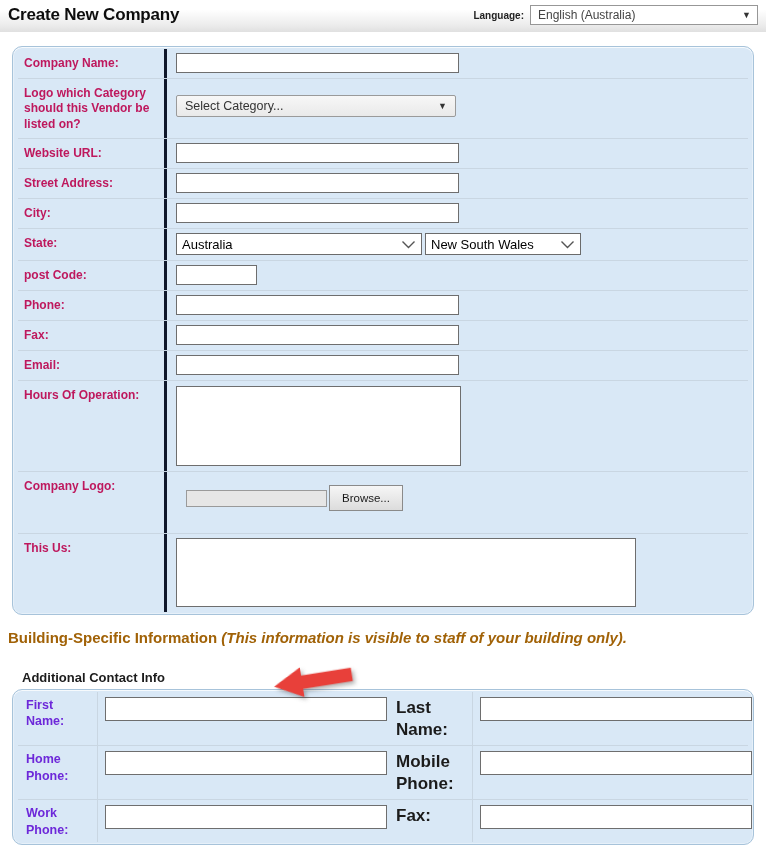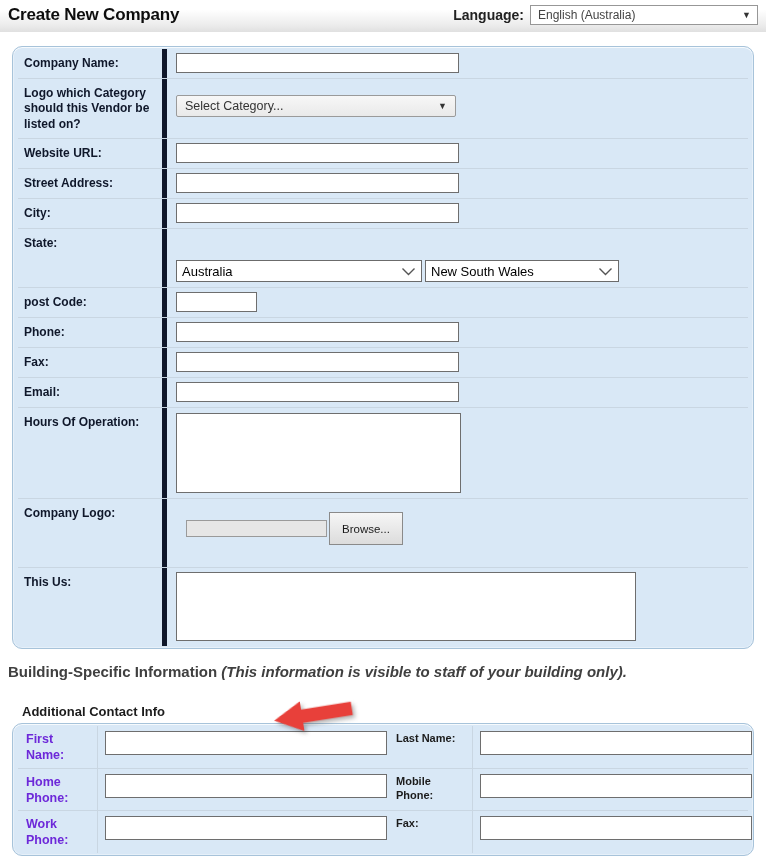--- a/index.html
+++ b/index.html
@@ -4,89 +4,89 @@
 <style>
   * { box-sizing: border-box; margin: 0; padding: 0; }
   html,body { width:766px; height:859px; background:#fff; overflow:hidden;
     font-family:"Liberation Sans", sans-serif; position:relative; }
 
   
   .topbar { height:32px; display:flex; align-items:center; justify-content:space-between;
     padding:0 8px 2px 8px; background:linear-gradient(180deg,#ffffff 30%,#ececec 78%,#e0e0e0 100%); }
   .page-title { font-size:17px; font-weight:bold; color:#0d0d0d; letter-spacing:-0.2px; }
   .lang-wrap { display:flex; align-items:center; gap:6px; }
-  .lang-label { font-size:14px; font-weight:bold; color:#222; }
+  .lang-label { font-size:10px; font-weight:bold; color:#222; }
   .lang-select { width:228px; height:20px; background:#fff; border:1px solid #979797;
     display:flex; align-items:center; justify-content:space-between; padding:0 6px 0 7px;
     font-size:12px; color:#444; cursor:default; }
   .tri { font-size:9px; color:#333; line-height:1; }
 
   
   .panel { margin:0 12px; background:#d9e8f6; border:1px solid #a7c3da; border-radius:10px;
     box-shadow:inset 0 1px 0 rgba(255,255,255,.65), inset 0 0 0 1px rgba(255,255,255,.35);
     padding:2px 5px; }
   .panel-1 { margin-top:14px; }
 
   .row { display:flex; }
   .row + .row { border-top:1px solid #c9d6e2; }
 
   
-  .lbl { width:149px; min-width:149px; border-right:5px solid #0f172a;
-    padding:7px 8px 6px 6px; font-size:12px; font-weight:bold; color:#0f172a; line-height:1.28; }
+  .lbl { width:149px; min-width:149px; border-right:3px solid #0f172a;
+    padding:7px 8px 6px 6px; font-size:12px; font-weight:bold; color:#be185d; line-height:1.28; }
   .fld { flex:1; padding:4px 9px 5px 9px; position:relative; }
 
   
   .ti { display:block; height:20px; border:1px solid #6e6e6e; background:#fff; font-size:13px;
     padding:0 3px; font-family:"Liberation Sans",sans-serif; }
   .w-main { width:283px; }
   .w-post { width:81px; }
   textarea.ta { display:block; border:1px solid #6e6e6e; background:#fff; resize:none;
     font-family:"Liberation Sans",sans-serif; }
   .ta-hours { width:285px; height:80px; margin-top:1px; }
   .ta-about { width:460px; height:69px; }
 
   
   .sel-gray { width:280px; height:22px; margin-top:12px; border:1px solid #9a9a9a; border-radius:2px;
     background:linear-gradient(180deg,#f7f7f7,#e9e9e9); display:flex; align-items:center;
     justify-content:space-between; padding:0 8px; font-size:12.5px; color:#333; cursor:default; }
   .sel-white { height:22px; border:1px solid #6b6b6b; background:#fff; display:inline-flex;
     align-items:center; justify-content:space-between; padding:0 5px 0 5px; font-size:13px;
-    color:#000; cursor:default; vertical-align:top;margin-top:27px; }
+    color:#000; cursor:default; vertical-align:top; }
   .sel-country { width:246px; margin-right:3px; }
-  .sel-region { width:194px; }
+  .sel-region { width:156px; }
   .chev { display:inline-block; }
 
   
   .file-wrap { display:flex; align-items:center; margin:9px 0 17px 10px; }
   .file-text { width:141px; height:17px; background:#e6e6e6; border:1px solid #9a9a9a; }
-  .file-btn { height:33px; margin-left:2px; padding:0 12px; font-size:11.5px; color:#1a1a1a;
+  .file-btn { height:26px; margin-left:2px; padding:0 12px; font-size:11.5px; color:#1a1a1a;
     background:linear-gradient(180deg,#f6f6f6,#dcdcdc); border:1px solid #8a8a8a; cursor:default;
     display:flex; align-items:center; }
 
   
   .lbl-right { text-align:right; padding-top:6px; padding-bottom:9px; }
   .cb { width:13px; height:13px; margin:3px 0 0 1px; }
 
   
   .arrow-svg { position:absolute; filter:drop-shadow(2px 3px 2px rgba(40,40,40,.35)); }
   .arrow-1 { left:27px; top:4px; width:84px; height:36px; transform:rotate(-4deg); }
   .arrow-2 { left:247px; top:-6px; width:88px; height:33px; transform:rotate(-9deg); z-index:5; }
 
   
-  .section-heading { margin:14px 0 0 8px; font-size:15px; font-weight:bold; color:#404040; }
+  .section-heading { margin:14px 0 0 8px; font-size:15px; font-weight:bold; color:#a16207; }
   .section-heading .ital { font-style:italic; }
   .sub-heading { position:relative; margin:24px 0 3px 22px; font-size:13px; font-weight:bold;
     color:#1c1c1c; z-index:4; height:16px; }
 
   
   .lbl1 { width:80px; min-width:80px; border-right:1px solid #c9d6e2; padding:5px 4px 4px 8px;
     font-size:12.5px; font-weight:bold; color:#6d28d9; line-height:1.3; }
   .fld1 { width:296px; min-width:296px; padding:5px 6px 5px 7px; }
   .lbl2 { width:79px; min-width:79px; border-right:1px solid #c9d6e2; padding:5px 2px 4px 2px;
-    font-size:11px; font-weight:bold; color:#1b1b1b; line-height:1.3; }
+    font-size:17px; font-weight:bold; color:#1b1b1b; line-height:1.3; }
   .fld2 { flex:1; padding:5px 2px 5px 7px; }
   .ti2 { display:block; height:24px; width:282px; border:1px solid #6e6e6e; background:#fff;
     font-size:13px; padding:0 3px; font-family:"Liberation Sans",sans-serif; }
   .ti2-right { width:272px; }
 </style>
 </head>
 <body>
 
 <div class="topbar">
   <div class="page-title">Create New Company</div>

